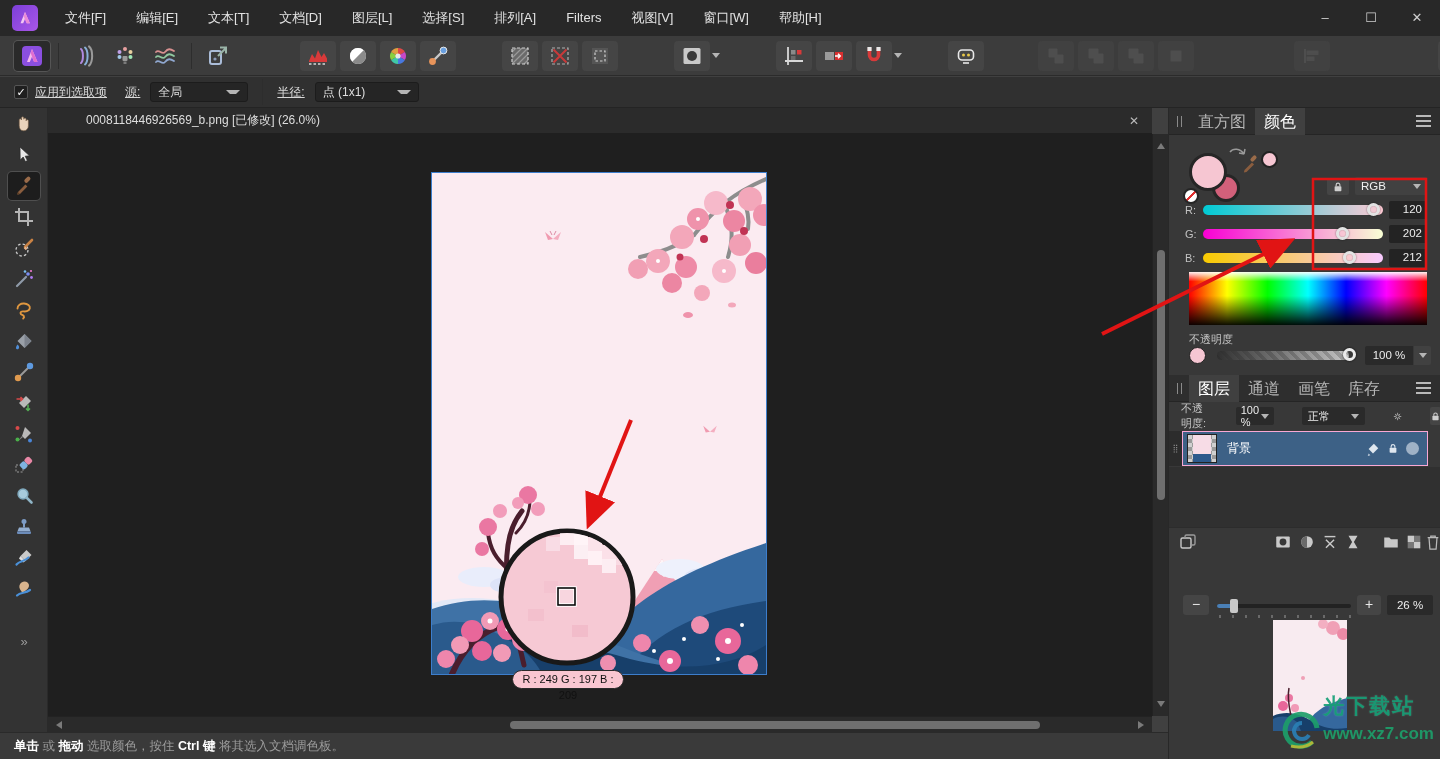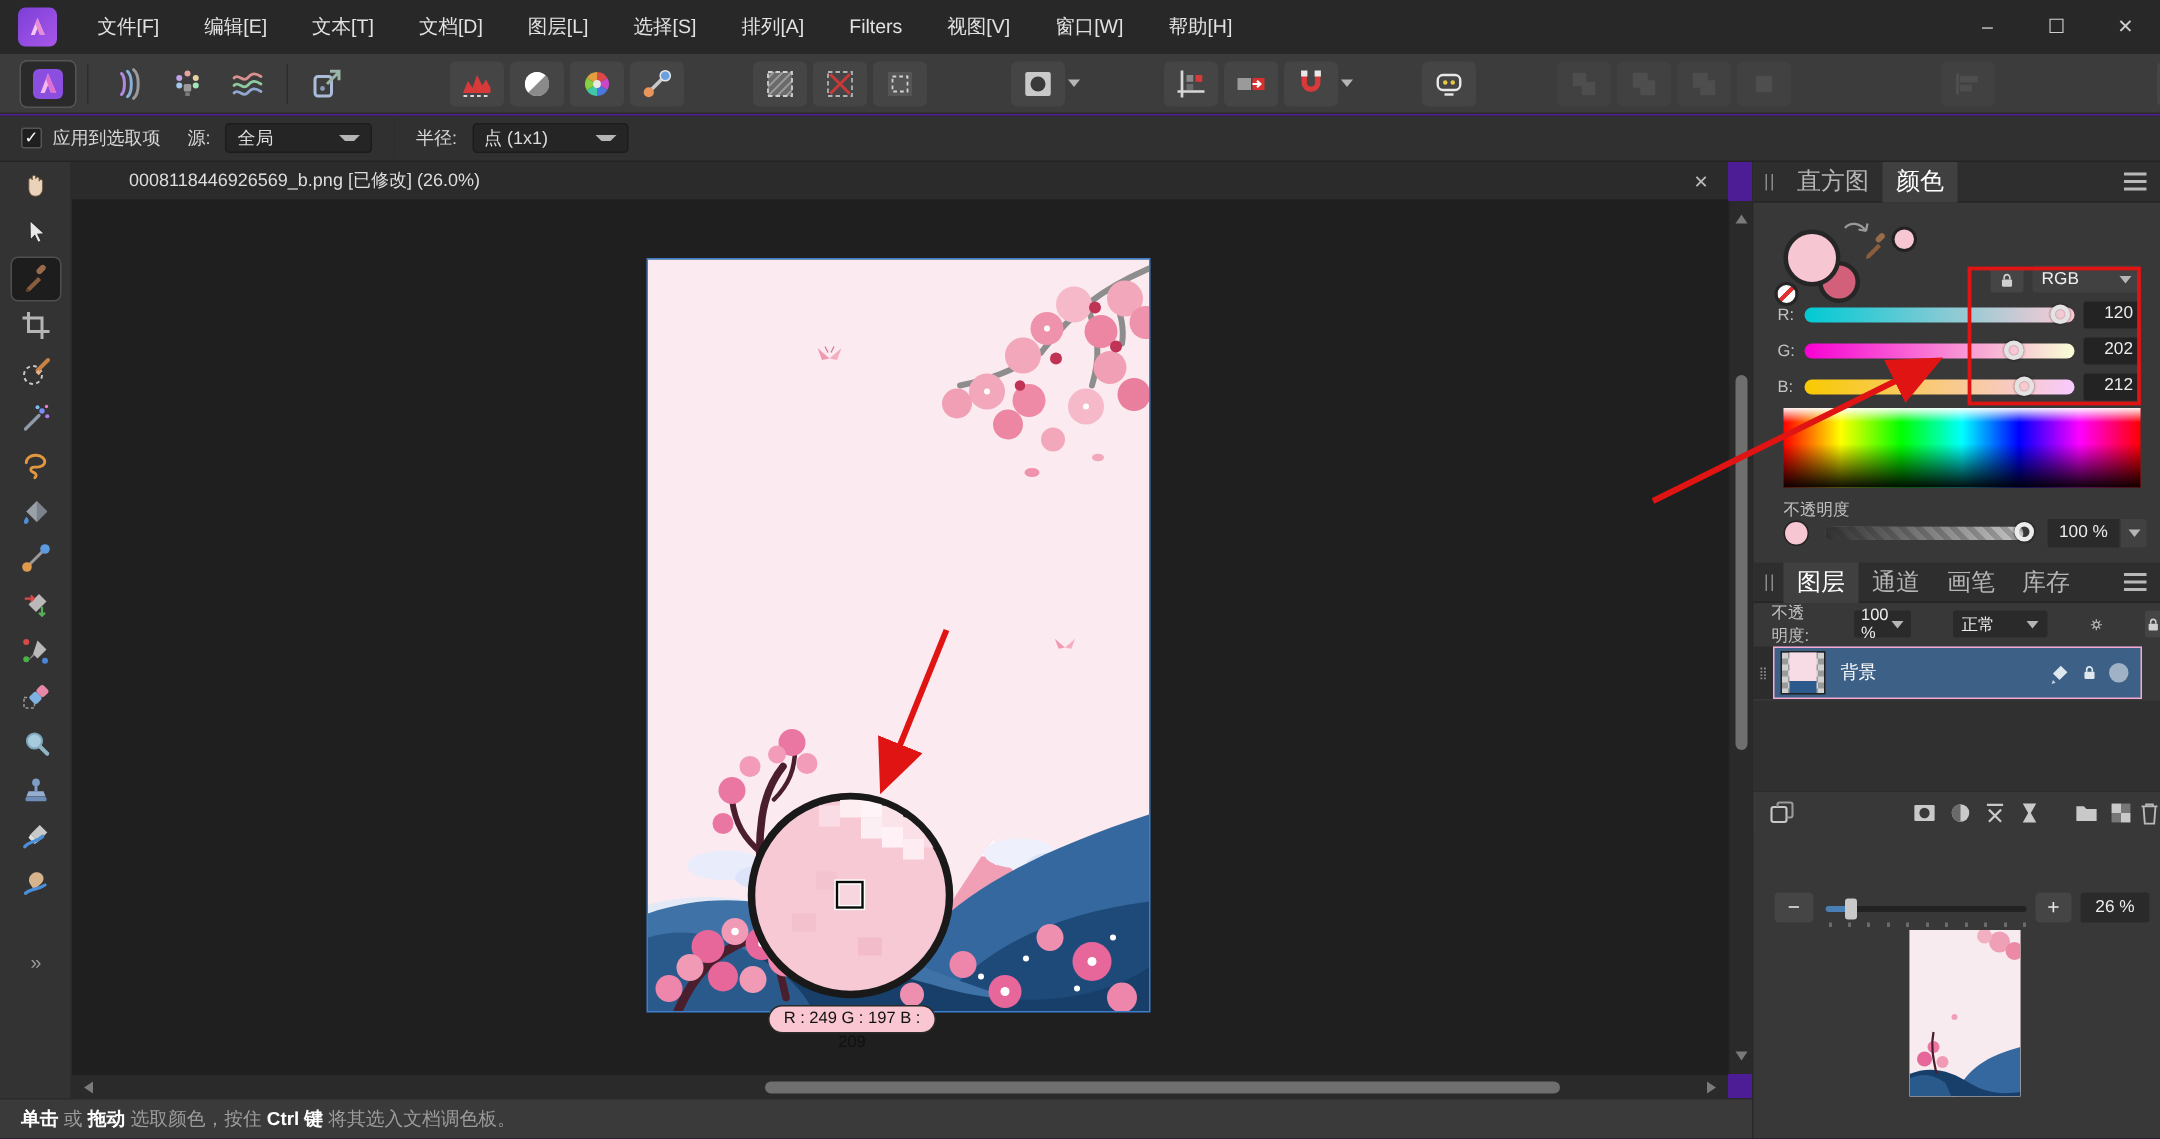--- a/index.html
+++ b/index.html
@@ -1,17 +1,17 @@
 <!DOCTYPE html>
 <html><head>
 <meta charset="utf-8">
 <style>
   * { margin:0; padding:0; box-sizing:border-box; }
   body { background:#1a1a1a; font-family:"Liberation Sans",sans-serif; }
-  .app { position:relative; width:1440px; height:759px; background:#4c1d95; overflow:hidden; color:#ccc; font-size:12px; }
+  .app { position:relative; width:1440px; height:759px; background:#404040; overflow:hidden; color:#ccc; font-size:12px; }
 
   
   .menubar { position:absolute; top:0; left:0; right:0; height:36px; background:#282828; display:flex; align-items:center; }
   .applogo { width:26px; height:26px; margin:0 12px 0 12px; border-radius:5px; background:linear-gradient(135deg,#7c3fd8,#a957e8); display:flex; align-items:center; justify-content:center; }
   .menu-item { padding:0 15px; font-size:13px; color:#e2e2e2; height:36px; line-height:36px; cursor:default; }
   .winctl { margin-left:auto; display:flex; }
   .winbtn { width:46px; height:36px; text-align:center; line-height:36px; color:#cfcfcf; font-size:13px; }
 
   
   .toolbar { position:absolute; top:36px; left:0; right:0; height:40px; background:#3c3c3c; border-bottom:1px solid #2b2b2b; display:flex; align-items:center; }
@@ -21,21 +21,21 @@
   .tbtn.disabled svg * { stroke:#4e4e4e !important; fill:#4e4e4e !important; }
   .tbtn.disabled { background:#414141; }
   .tsep { width:1px; height:26px; background:#2d2d2d; margin:0 6px; flex:none; }
   .tgap { flex:none; }
   .chevbtn { width:16px; height:30px; display:flex; align-items:center; justify-content:center; }
   .chev { width:0; height:0; border:4px solid transparent; border-top:5px solid #b5b5b5; margin-top:4px; }
 
   
   .contextbar { position:absolute; top:77px; left:0; right:0; height:31px; background:#303030; border-bottom:1px solid #242424; display:flex; align-items:center; color:#d8d8d8; }
   .cbx { width:14px; height:14px; background:#1f1f1f; border:1px solid #555; color:#fff; font-size:11px; line-height:13px; text-align:center; margin:0 7px 0 14px; border-radius:2px; }
-  .ctxlabel { margin-right:10px; }
+  .ctxlabel { margin-right:10px;text-decoration:underline; }
   .select { height:20px; background:#252525; border:1px solid #1c1c1c; border-radius:3px; display:flex; align-items:center; padding:0 7px; color:#ddd; }
   .select .chev { border-top-width:4px; margin-left:auto; padding-left:6px; }
 
   
   .toolscol { position:absolute; top:108px; left:0; width:48px; height:624px; background:#333; border-right:1px solid #2a2a2a; }
   .tool { position:absolute; left:8px; width:32px; height:28px; border-radius:4px; display:flex; align-items:center; justify-content:center; }
   .tool.selected { background:#1d1d1d; box-shadow:0 0 0 1px #4f4f4f; }
   .tool svg { width:22px; height:22px; }
   .more-tools { position:absolute; left:0; width:48px; top:526px; text-align:center; color:#9a9a9a; font-size:13px; }
 
@@ -791,20 +791,29 @@
           <path d="M0 99 C8 95 16 96 24 102 L28 111 L0 111 Z" fill="#2a5a8c"></path>
           <circle cx="16" cy="78" r="4" fill="#ea77a2"></circle>
             <circle cx="10" cy="86" r="5" fill="#e8679a"></circle>
             <circle cx="22" cy="88" r="4" fill="#f19ab6"></circle>
           <path d="M18 96 C16 86 14 78 16 68" stroke="#4a1e2d" stroke-width="1.5" fill="none"></path>
         </svg>
       </div>
     </div>
   </div>
 
+  <div class="wm">
+    <svg class="wmswirl" width="42" height="42" viewBox="0 0 42 42">
+      <path d="M36 18a16 16 0 10-5 14" fill="none" stroke="#1d9e6a" stroke-width="5"></path>
+      <path d="M21 13a8 8 0 107 12" fill="none" stroke="#2a7fb5" stroke-width="4"></path>
+      <path d="M10 36c8 2 16 1 22-4" fill="none" stroke="#b5c23a" stroke-width="3"></path>
+    </svg>
+    <div class="wm1">光下载站</div>
+    <div class="wm2">www.xz7.com</div>
+  </div>
 
   <div class="statusbar">
     <span style="width:14px"></span>
     <b>单击</b>
       <span> 或 </span>
       <b>拖动</b>
       <span> 选取颜色，按住 </span>
       <b>Ctrl 键</b>
       <span> 将其选入文档调色板。</span>
   </div>

